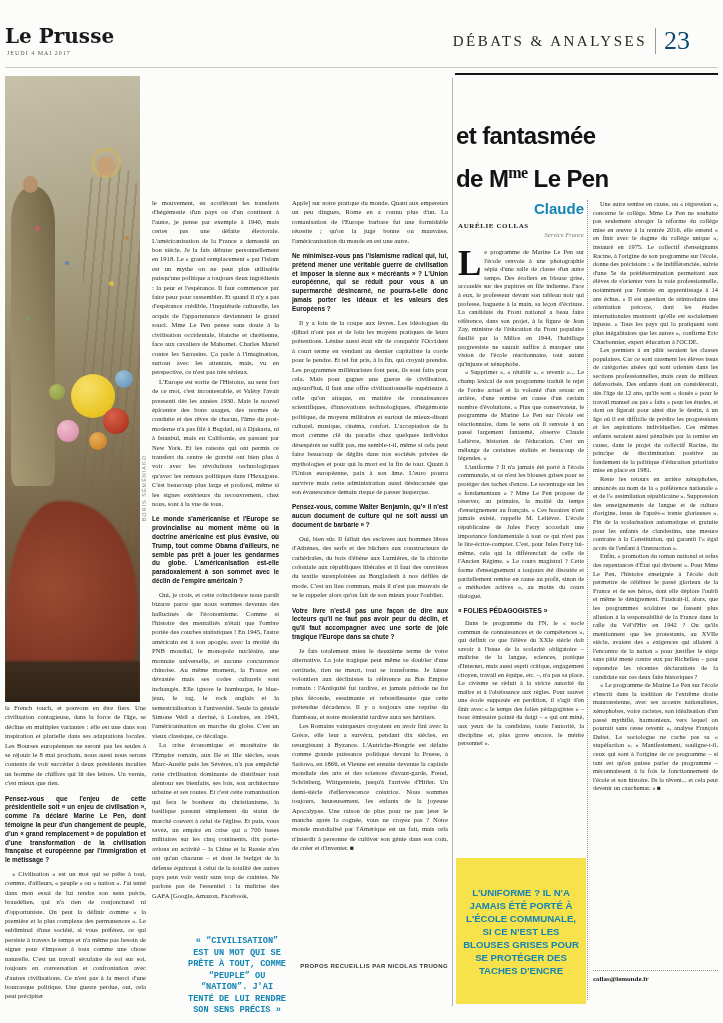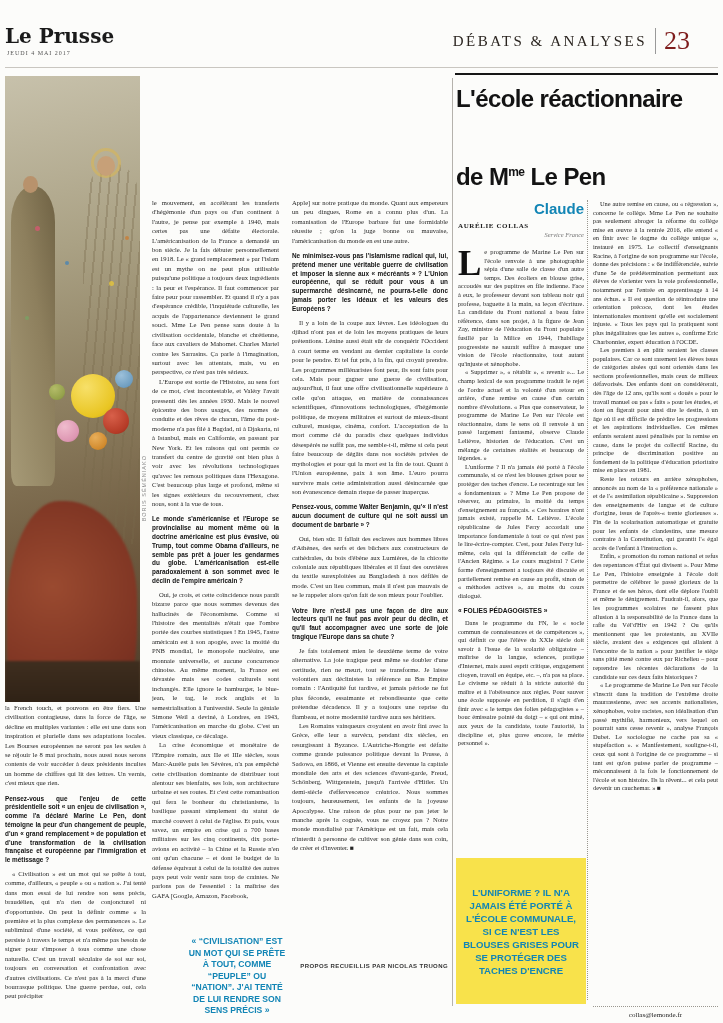--- a/index.html
+++ b/index.html
@@ -9,21 +9,21 @@
   .abs{position:absolute;}
 
   
   .logo{left:5px;top:24px;font-family:"DejaVu Serif",serif;font-weight:bold;font-size:20px;
         letter-spacing:0px;color:#1a1a1a;}
   .date{left:7px;top:50px;font-size:6px;letter-spacing:1px;color:#555;font-family:"Liberation Serif",serif;}
   .section-wrap{right:33px;top:26px;display:flex;align-items:center;gap:8px;text-align:center;}
   .section-title{font-family:"Liberation Serif",serif;font-variant:small-caps;font-size:15px;
                  letter-spacing:2.5px;color:#2b2520;}
   .section-bar{width:1px;height:26px;background:#999;}
-  .page-num{font-family:"Liberation Serif",serif;font-size:26px;color:#7f1d1d;}
+  .page-num{font-family:"Liberation Serif",serif;font-size:26px;color:#0c4a6e;}
   .header-rule{left:5px;top:67px;width:713px;height:1px;background:#c9c6c0;}
 
   
   .artwork{left:5px;top:76px;width:135px;height:626px;overflow:hidden;
      background:linear-gradient(168deg,#c7c1ab 0%,#aaa184 28%,#8d7f60 52%,#6f5b40 76%,#4b3927 100%);}
   .artwork > div{position:absolute;}
   .fig-robe-r{left:78px;top:88px;width:60px;height:380px;border-radius:45% 45% 10% 10%/14% 14% 4% 4%;
      background:linear-gradient(100deg,#efe8d5 0%,#d8cdb2 45%,#b3a684 100%);filter:blur(.5px);
      background-image:repeating-linear-gradient(95deg,rgba(120,105,75,.35) 0 2px,rgba(0,0,0,0) 2px 9px);}
   .fig-robe-l{left:6px;top:110px;width:44px;height:300px;border-radius:48% 48% 12% 12%/12% 12% 5% 5%;
@@ -54,55 +54,55 @@
   .icol{overflow:hidden;text-align:justify;font-size:6.6px;line-height:9.4px;color:#262626;}
   .icol p{margin:0 0 0 0;}
   .icol p.blk-p{text-indent:7px;margin:0;}
   .icol p.blk-p:first-child{text-indent:0;}
   .icol p.blk-q{font-family:"Liberation Sans",sans-serif;font-weight:bold;font-size:6.4px;
      line-height:8.8px;margin:7px 0 4px 0;text-indent:0;color:#111;}
   .col0{left:5px;top:703px;width:141px;height:302px;}
   .colA{left:152px;top:198px;width:127px;height:732px;}
   .colB{left:292px;top:198px;width:156px;height:760px;}
   .ipull{left:186px;top:936px;width:102px;height:74px;text-align:center;
-     font-family:Liberation Sans, sans-serif;font-weight:bold;font-size:8.6px;line-height:11.5px;
+     font-family:Liberation Mono, monospace;font-weight:bold;font-size:8.6px;line-height:11.5px;
      color:#1285b5;}
   .propos{left:292px;top:962px;width:156px;text-align:right;
      font-family:"Liberation Sans",sans-serif;font-weight:bold;font-size:6px;line-height:8px;
      letter-spacing:.4px;color:#333;}
 
   
   .vrule-main{left:452px;top:78px;width:1px;height:928px;background:#b5b2ac;}
   .vrule-article{left:587px;top:200px;width:0;height:800px;border-left:1px dotted #9a978f;}
 
   
   .art-rule{left:455px;top:73px;width:263px;height:2px;background:#161616;}
   .headline{left:456px;top:80px;width:264px;font-family:"Liberation Sans",sans-serif;font-weight:bold;
      font-size:24px;line-height:37px;letter-spacing:-0.6px;color:#131313;}
-  .headline sup{font-size:12px;}
+  .headline sup{font-size:16px;font-family:Liberation Serif, serif;}
   .kicker{left:458px;top:200px;width:126px;text-align:right;font-family:"Liberation Sans",sans-serif;
      font-weight:bold;font-size:15px;color:#1285b5;}
   .byline{left:458px;top:222px;width:126px;text-align:left;font-size:7px;font-weight:bold;
      letter-spacing:.6px;color:#222;}
   .byrole{left:458px;top:231px;width:126px;text-align:right;font-size:6.5px;font-style:italic;color:#777;}
   .acol{overflow:hidden;text-align:justify;font-size:6.4px;line-height:8.6px;color:#262626;}
   .acol p.blk-p{text-indent:7px;margin:0;}
   .acol p.blk-drop{text-indent:0;margin:0;}
   .acol p.blk-s{font-family:"Liberation Sans",sans-serif;font-weight:bold;font-size:6.6px;
      margin:7px 0 3px 0;text-indent:0;color:#111;}
   .col1{left:458px;top:248px;width:126px;height:604px;}
   .col2{left:593px;top:200px;width:125px;height:772px;}
   .dropcap{float:left;font-family:"Liberation Serif",serif;font-weight:bold;font-size:35px;
      line-height:28px;padding:2px 3px 0 0;color:#111;}
   .hquote{left:456px;top:858px;width:130px;height:146px;background:#f8e24b;
      display:flex;align-items:center;justify-content:center;padding:6px;}
   .hquote .inner{text-align:center;font-family:"Liberation Sans",sans-serif;font-weight:bold;
      font-size:9.6px;line-height:13px;color:#1285b5;}
-  .email{left:593px;top:1006px;width:125px;border-top:1px dotted #9a978f;padding-top:4px;
-     font-size:7px;font-weight:normal;color:#222;text-align:center;}
+  .email{left:593px;top:970px;width:125px;border-top:1px dotted #9a978f;padding-top:4px;
+     font-size:7px;font-weight:bold;color:#222;}
 </style>
 </head>
 <body data-name="newspaper-page">
 
 <div class="abs logo" data-name="masthead-logo">Le Prusse</div>
 <div class="abs date" data-name="masthead-date">JEUDI 4 MAI 2017</div>
 <div class="abs section-wrap" data-name="section-header">
   <span class="section-title" data-name="section-title">DÉBATS &amp; ANALYSES</span>
   <span class="section-bar" data-name="section-divider"></span>
   <span class="page-num" data-name="page-number">23</span>
@@ -154,22 +154,22 @@
     <p class="blk-p" data-name="body-paragraph">Les Romains vainqueurs croyaient en avoir fini avec la Grèce, elle leur a survécu, pendant dix siècles, en resurgissant à Byzance. L'Autriche-Hongrie est défaite comme grande puissance politique devant la Prusse, à Sadowa, en 1866, et Vienne est ensuite devenue la capitale mondiale des arts et des sciences d'avant-garde, Freud, Schönberg, Wittgenstein, jusqu'à l'arrivée d'Hitler. Un demi-siècle d'effervescence créatrice. Nous sommes toujours, heureusement, les enfants de la joyeuse Apocalypse. Une raison de plus pour ne pas jeter le manche après la cognée, vous ne croyez pas ? Notre monde mondialisé par l'Amérique est un fait, mais cela n'interdit à personne de cultiver son génie dans son coin, de créer et d'inventer. ■</p>
   </div>
 <div class="abs ipull" data-name="interview-pull-quote">« “CIVILISATION” EST UN MOT QUI SE PRÊTE À TOUT, COMME “PEUPLE” OU “NATION”. J'AI TENTÉ DE LUI RENDRE SON SENS PRÉCIS »</div>
 <div class="abs propos" data-name="interviewer-credit">PROPOS RECUEILLIS PAR NICOLAS TRUONG</div>
 
 <div class="abs vrule-main" data-name="column-rule-vertical"></div>
 <div class="abs vrule-article" data-name="article-column-rule-dotted"></div>
 
 <div class="abs art-rule" data-name="article-top-rule"></div>
 <h1 class="abs headline" data-name="article-headline" style="margin:0;">
-  <span data-name="headline-line-1">L'école réactionnaire</span><br>
   <br>
+  <span data-name="headline-line-2">et fantasmée</span><br>
   <span data-name="headline-line-3">de M</span><sup data-name="headline-superscript">me</sup><span data-name="headline-line-3-end"> Le Pen</span>
 </h1>
 <div class="abs kicker" data-name="analyse-kicker">Claude</div>
 <div class="abs byline" data-name="author-byline">AURÉLIE COLLAS</div>
 <div class="abs byrole" data-name="author-service">Service France</div>
 <div class="abs acol col1" data-name="article-column-1">
     <p class="blk-drop" data-name="body-paragraph"><span class="dropcap" data-name="drop-cap">L</span>e programme de Marine Le Pen sur l'école renvoie à une photographie sépia d'une salle de classe d'un autre temps. Des écoliers en blouse grise, accoudés sur des pupitres en file indienne. Face à eux, le professeur devant son tableau noir qui professe, baguette à la main, sa leçon d'écriture. La candidate du Front national a beau faire référence, dans son projet, à la figure de Jean Zay, ministre de l'éducation du Front populaire fusillé par la Milice en 1944, l'habillage progressiste ne saurait suffire à masquer une vision de l'école réactionnaire, tout autant qu'injuste et xénophobe.</p>
     <p class="blk-p" data-name="body-paragraph">« Supprimer », « rétablir », « revenir »... Le champ lexical de son programme traduit le rejet de l'ordre actuel et la volonté d'un retour en arrière, d'une remise en cause d'un certain nombre d'évolutions. « Plus que conservateur, le programme de Marine Le Pen sur l'école est réactionnaire, dans le sens où il renvoie à un passé largement fantasmé, observe Claude Lelièvre, historien de l'éducation. C'est un mélange de certaines réalités et beaucoup de légendes. »</p>
     <p class="blk-p" data-name="body-paragraph">L'uniforme ? Il n'a jamais été porté à l'école communale, si ce n'est les blouses grises pour se protéger des taches d'encre. Le recentrage sur les « fondamentaux » ? Mme Le Pen propose de réserver, au primaire, la moitié du temps d'enseignement au français. « Ces horaires n'ont jamais existé, rappelle M. Lelièvre. L'école républicaine de Jules Ferry accordait une importance fondamentale à tout ce qui n'est pas le lire-écrire-compter. C'est, pour Jules Ferry lui-même, cela qui la différenciait de celle de l'Ancien Régime. » Le cours magistral ? Cette forme d'enseignement a toujours été discutée et partiellement remise en cause au profit, sinon de « méthodes actives », au moins du cours dialogué.</p>
     <p class="blk-s" data-name="article-subhead">« FOLIES PÉDAGOGISTES »</p>

